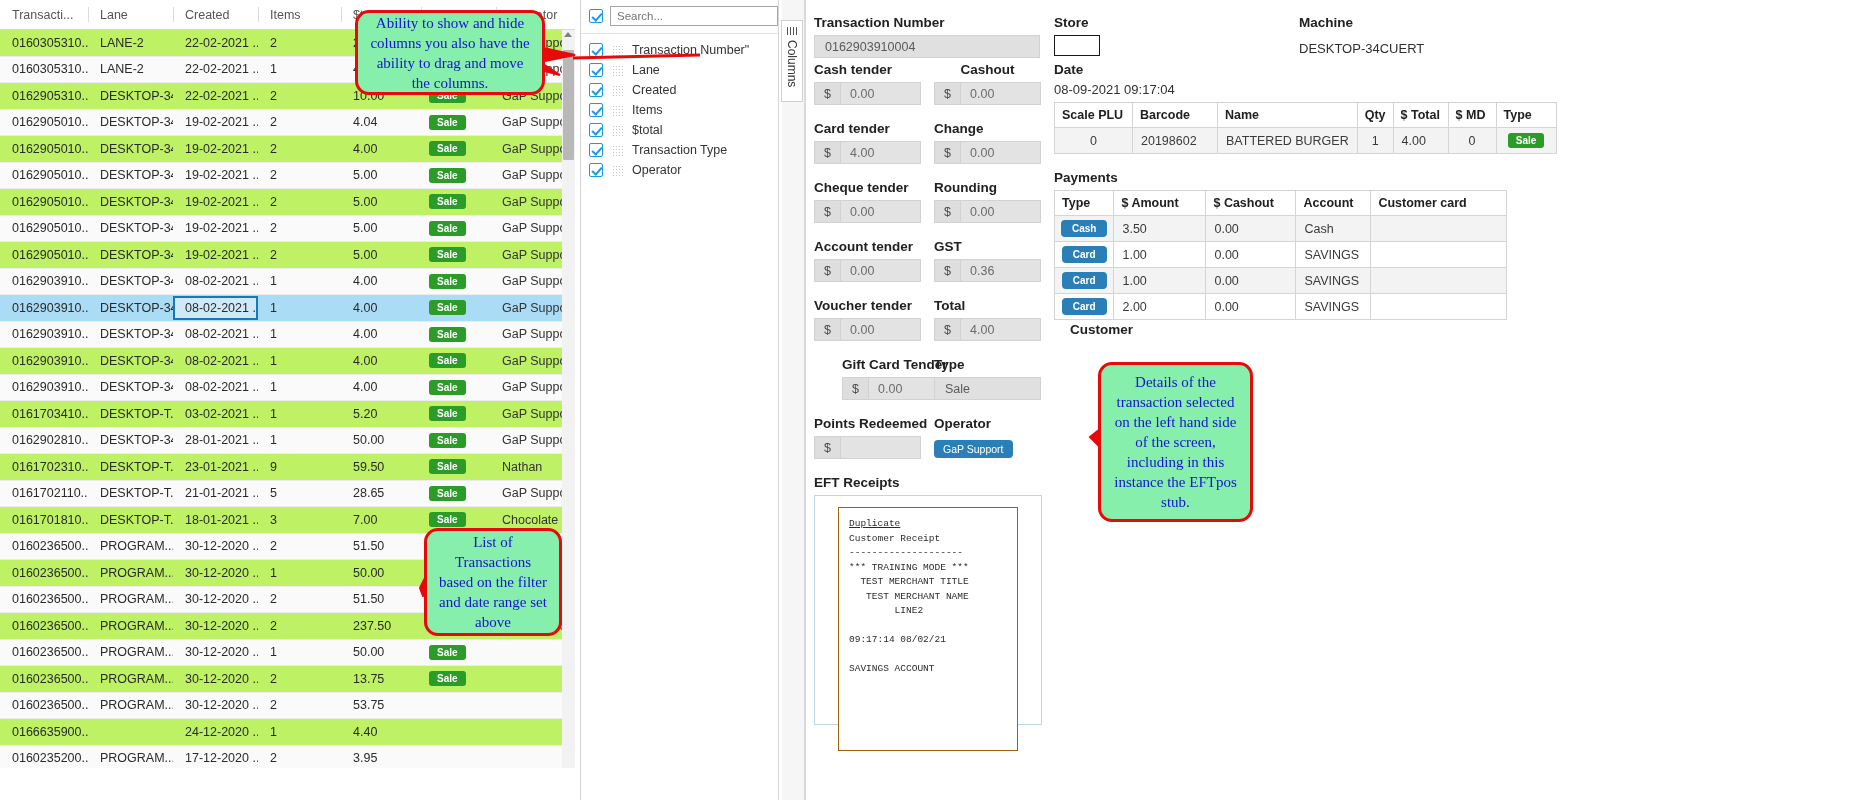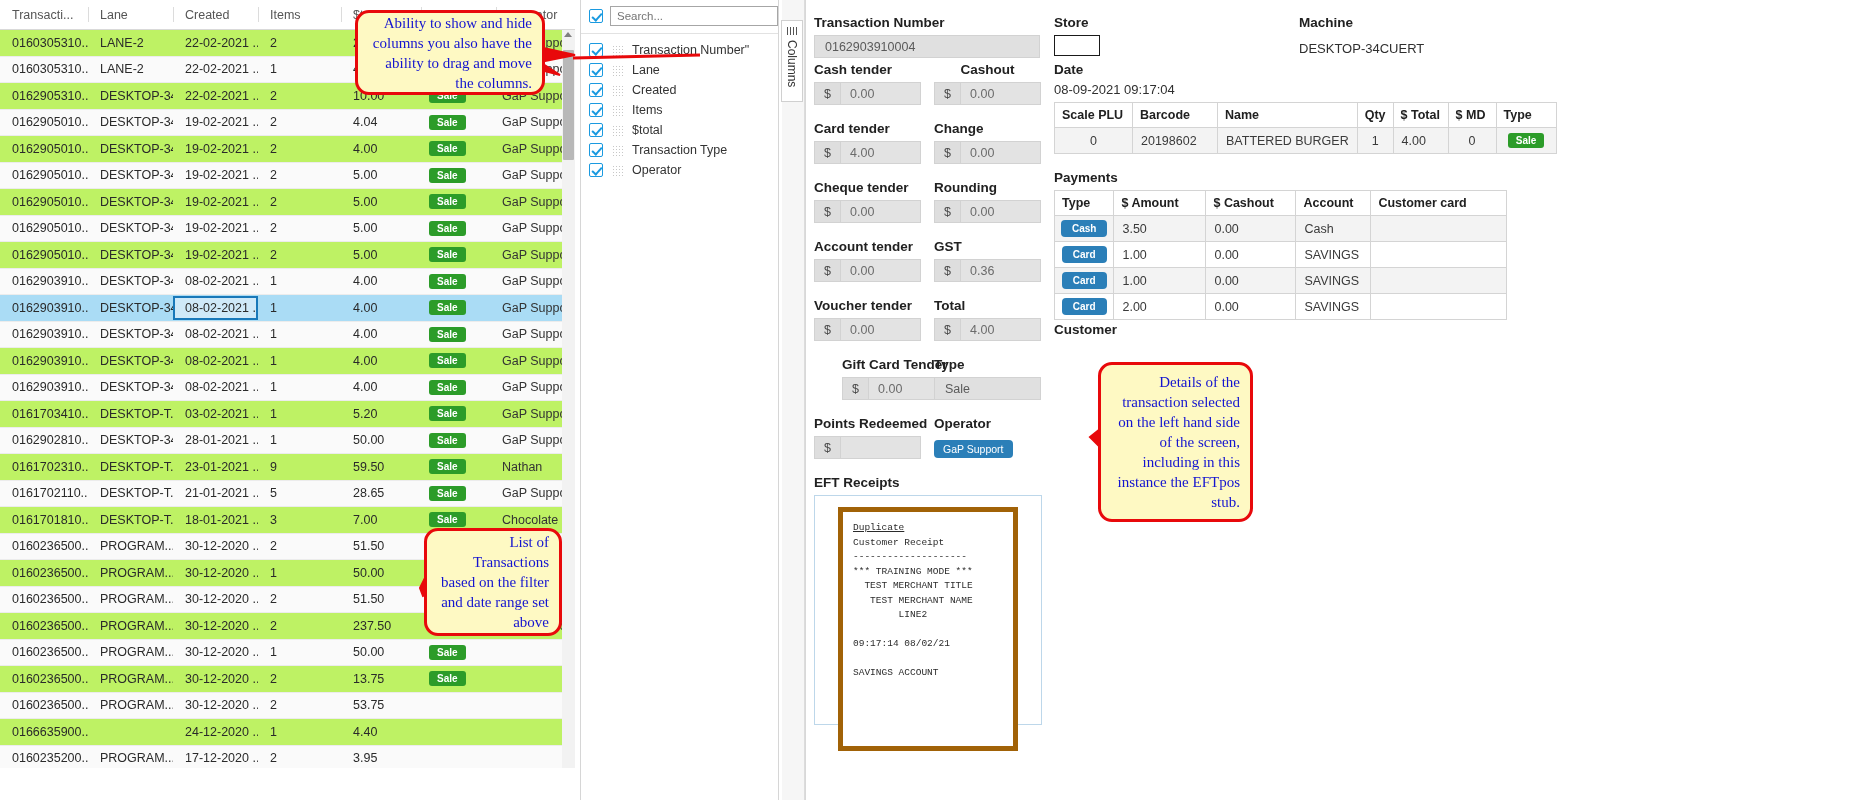--- a/index.html
+++ b/index.html
@@ -188,33 +188,33 @@
     width: 46px; height: 21px; border: 1px solid #1a1a1a; background: #fff;
   }
 
   
   .eft-outer {
     position: absolute; left: 0px; top: 0px; width: 228px; height: 230px;
     border: 1px solid #bdd7ea; background: #fff;
   }
   .eft-inner {
     position: absolute; left: 24px; top: 12px; width: 180px; height: 244px;
-    border: 5px solid #a16207; background: #fff;
+    border: 1px solid #a16207; background: #fff;
     font-family: "Liberation Mono", monospace; font-size: 9.5px;
     color: #2b2b2b; padding: 9px 10px; line-height: 14.5px;
   }
   .eft-inner .u { text-decoration: underline; }
   .eft-line { white-space: pre; }
 
   
   .callout {
     position: absolute; border: 3px solid #e8090b; border-radius: 14px;
-    background: #fef9c3; color: #1414d0;
+    background: #86efac; color: #1414d0;
     font-family: "Liberation Serif", serif; font-size: 15px;
-    text-align: right; display: flex; align-items: center;
+    text-align: center; display: flex; align-items: center;
     justify-content: center; padding: 8px 10px; line-height: 20px;
   }
   .ann-svg { position: absolute; left: 0; top: 0; pointer-events: none; }
 </style>
 </head>
 <body>
 
 <div class="app">
 
   <div class="grid-pane">
@@ -813,21 +813,21 @@
               <td style="text-align: center; padding: 4px 6px;"><span class="pay-chip">Card</span></td>
               <td>2.00</td>
               <td>0.00</td>
               <td>SAVINGS</td>
               <td></td>
             </tr>
           </tbody>
         </table>
     </div>
 
-    <div class="fld" style="left:248px; top:322px;">
+    <div class="fld" style="left:264px; top:322px;">
       <div class="d-label">Customer</div>
     </div>
   </div>
 
   <svg class="ann-svg" width="1863" height="800">
     <path d="M 530 45 L 575 55 L 540 62 L 560 75 L 533 68 Z" fill="#e8090b" stroke="#e8090b" stroke-width="2"></path>
     <path d="M 573 58 L 700 55" stroke="#e8090b" stroke-width="3" fill="none"></path>
     <path d="M 420 588 L 425 578 L 432 592 L 423 596 Z" fill="#e8090b" stroke="#e8090b" stroke-width="2"></path>
     <path d="M 1090 437 L 1100 429 L 1100 447 Z" fill="#e8090b" stroke="#e8090b" stroke-width="2"></path>
   </svg>

